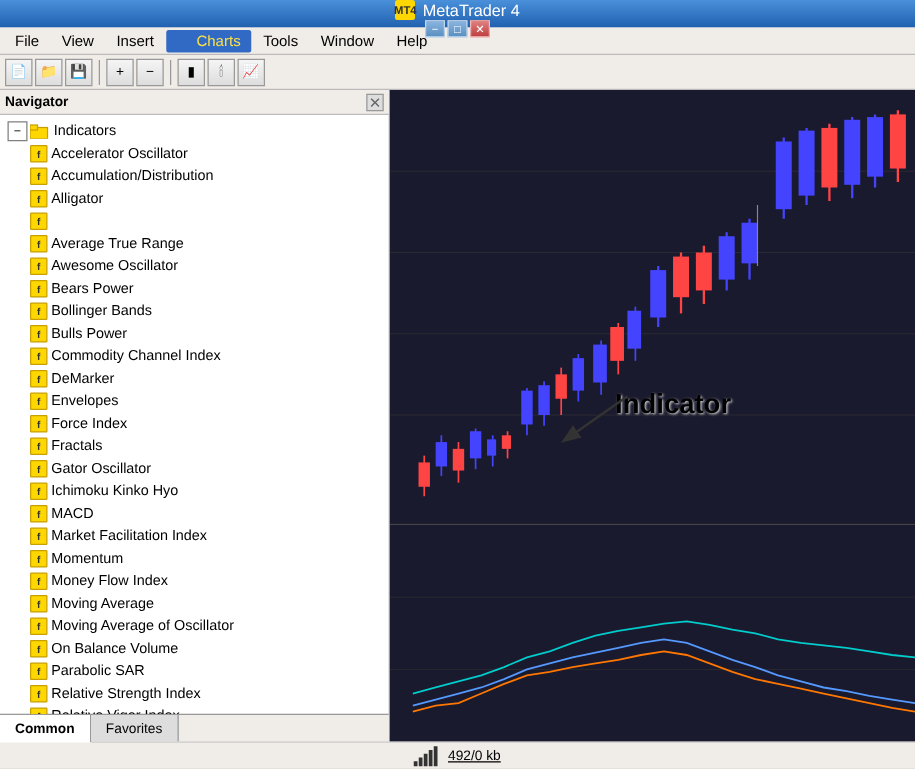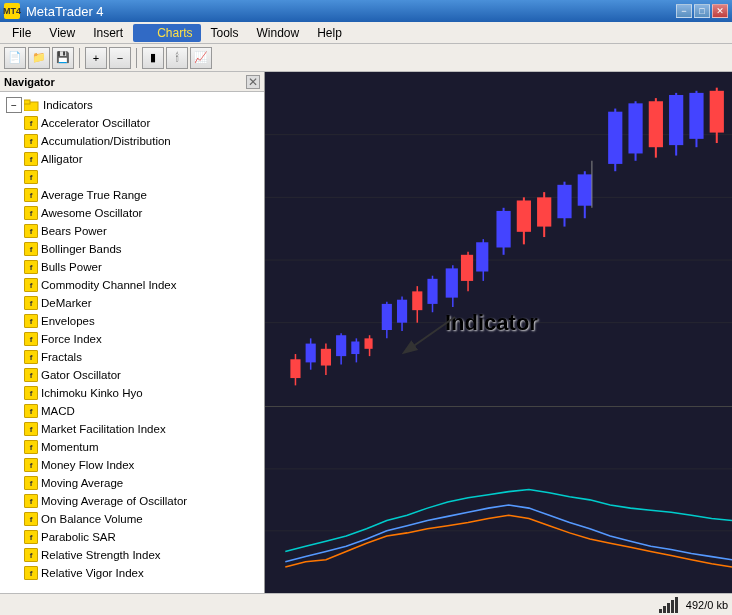--- a/index.html
+++ b/index.html
@@ -14,20 +14,21 @@
 
     
     .title-bar {
       background: linear-gradient(to bottom, #4a90d9, #2060b0);
       height: 22px;
       display: flex;
       align-items: center;
       justify-content: space-between;
       padding: 0 4px;
       color: white;
+      flex-direction: column;
     }
     .title-bar-left {
       display: flex;
       align-items: center;
       gap: 6px;
     }
     .app-icon {
       width: 16px;
       height: 16px;
       background: #ffd700;
@@ -92,21 +93,21 @@
     }
 
     
     .main-layout {
       display: flex;
       height: calc(615px - 22px - 22px - 28px - 22px);
     }
 
     
     .navigator {
-      width: 265px;
+      width: 312px;
       background: #fff;
       border-right: 1px solid #999;
       display: flex;
       flex-direction: column;
       height: 100%;
     }
     .navigator-header {
       background: #f0ede8;
       border-bottom: 1px solid #bbb;
       padding: 2px 4px;
@@ -261,23 +262,24 @@
       line-height: 1.3;
     }
 
     
     .status-bar {
       height: 22px;
       background: #f0ede8;
       border-top: 1px solid #bbb;
       display: flex;
       align-items: center;
-      justify-content: flex-end;
+      justify-content: center;
       padding: 0 4px;
       font-size: 11px;
+      text-decoration: underline;
     }
     .status-left { display: flex; gap: 8px; }
     .status-right { display: flex; align-items: center; gap: 8px; }
     .status-bars {
       display: flex;
       gap: 1px;
       align-items: flex-end;
     }
     .status-bar-segment {
       width: 3px;
@@ -462,20 +464,24 @@
             <span>Relative Strength Index</span>
           </div>
           <div class="tree-item indent-1">
             <div class="indicator-icon">f</div>
             <span>Relative Vigor Index</span>
           </div>
         </div>
       </div>
     </div>
 
+    <div class="nav-tabs">
+      <div class="nav-tab active">Common</div>
+      <div class="nav-tab">Favorites</div>
+    </div>
   </div>
 
   <div class="chart-area">
 
     <div class="chart-main">
       <svg class="chart-svg" viewBox="0 0 460 320" preserveAspectRatio="none" xmlns="http://www.w3.org/2000/svg">
         <rect width="460" height="320" fill="#1a1a2e"></rect>
 
         <line x1="0" y1="60" x2="460" y2="60" stroke="#333" stroke-width="0.5"></line>
         <line x1="0" y1="120" x2="460" y2="120" stroke="#333" stroke-width="0.5"></line>

